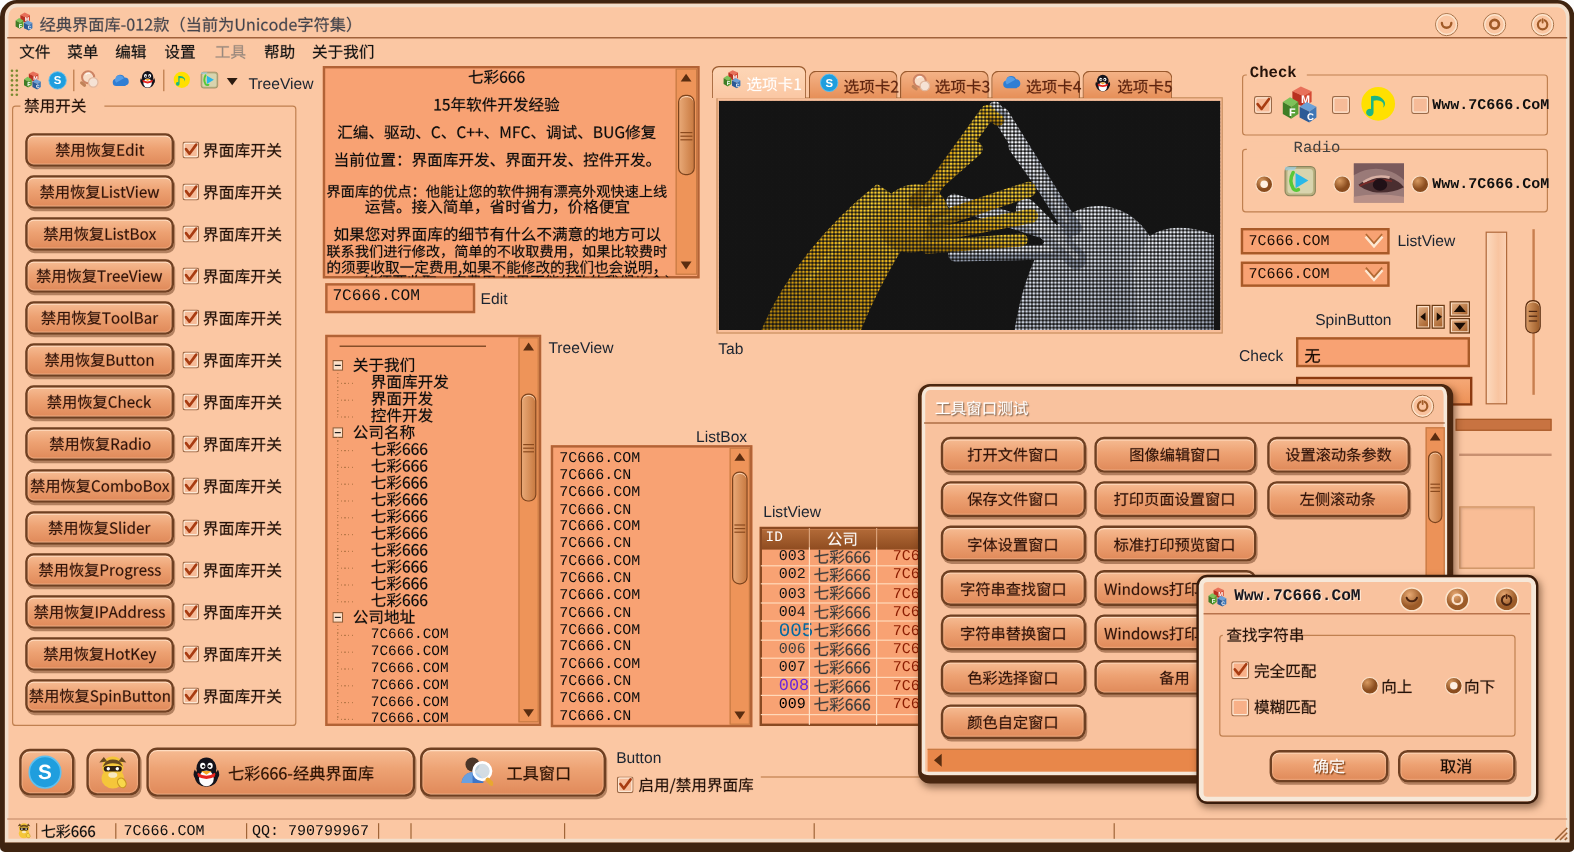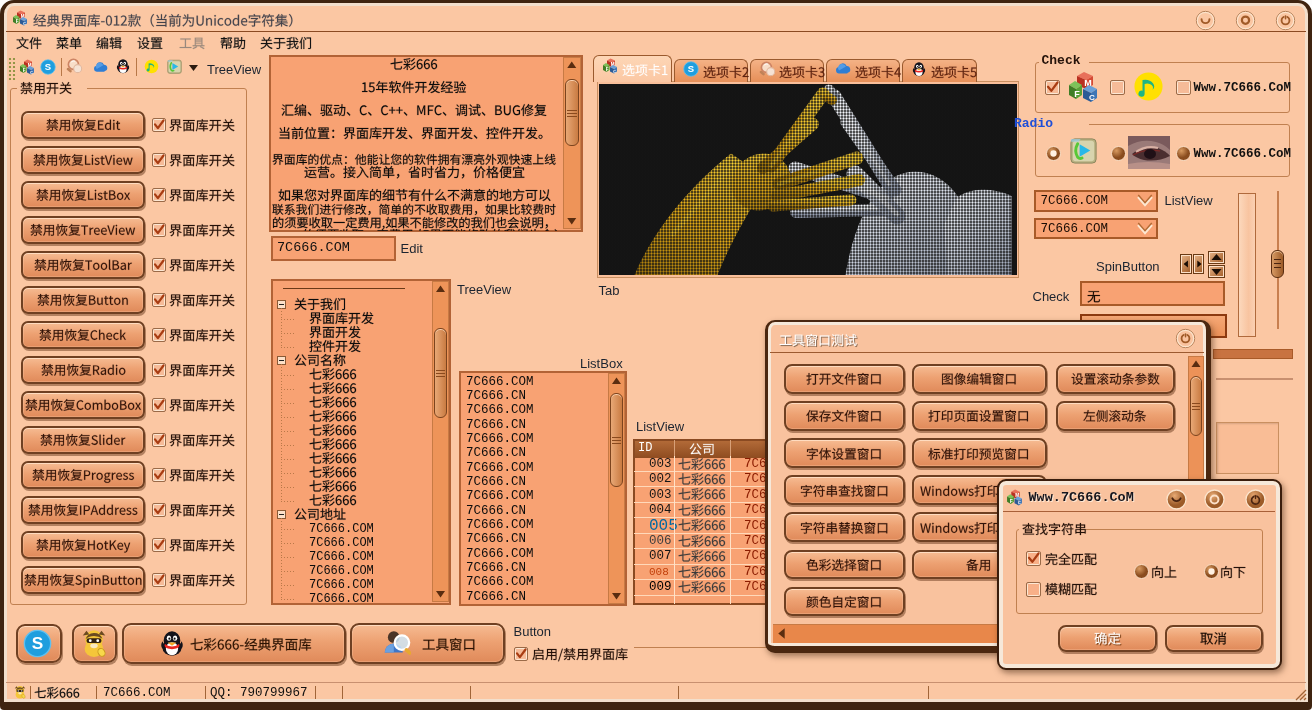--- a/index.html
+++ b/index.html
@@ -1606,21 +1606,21 @@
       <use href="#s18" fill="#3c3c3c" stroke="#3c3c3c" stroke-width="0.18"></use>
     </svg>
     <div class="lbl mono" style="left:744px;top:535.0px;font-size:12.5px;color:#8b1c00">7C66</div>
     <div style="position:absolute;left:634px;top:563.6500000000001px;width:164px;height:1px;background:#ffd9ba"></div>
     <div class="lbl mono" style="left:649px;top:550.4px;font-size:12.5px;color:#161616">007</div>
     <svg style="position:absolute;left:678.2px;top:548.2px;overflow:visible" width="47.6" height="17.0" viewBox="0 -13 47.6 17">
       <use href="#s18" fill="#3c3c3c" stroke="#3c3c3c" stroke-width="0.18"></use>
     </svg>
     <div class="lbl mono" style="left:744px;top:550.4px;font-size:12.5px;color:#8b1c00">7C66</div>
     <div style="position:absolute;left:634px;top:579.1px;width:164px;height:1px;background:#ffd9ba"></div>
-    <div class="lbl mono" style="left:649px;top:565.9px;font-size:11px;color:#c2410c">008</div>
+    <div class="lbl mono" style="left:649px;top:565.9px;font-size:14px;color:#6d28d9">008</div>
     <svg style="position:absolute;left:678.2px;top:563.6px;overflow:visible" width="47.6" height="17.0" viewBox="0 -13 47.6 17">
       <use href="#s18" fill="#3c3c3c" stroke="#3c3c3c" stroke-width="0.18"></use>
     </svg>
     <div class="lbl mono" style="left:744px;top:565.9px;font-size:12.5px;color:#8b1c00">7C66</div>
     <div style="position:absolute;left:634px;top:594.5500000000001px;width:164px;height:1px;background:#ffd9ba"></div>
     <div class="lbl mono" style="left:649px;top:581.3px;font-size:12.5px;color:#000000">009</div>
     <svg style="position:absolute;left:678.2px;top:579.1px;overflow:visible" width="47.6" height="17.0" viewBox="0 -13 47.6 17">
       <use href="#s18" fill="#3c3c3c" stroke="#3c3c3c" stroke-width="0.18"></use>
     </svg>
     <div class="lbl mono" style="left:744px;top:581.3px;font-size:12.5px;color:#8b1c00">7C66</div>
@@ -1656,21 +1656,21 @@
       <circle cx="16" cy="16" r="14.5" fill="#ffe000"></circle>
       <path d="M12 23.5 a3.2 3.2 0 1 1 -2.2 -3.1 l0 -11 q7 -1.5 11 3.5 q2.5 3.4 -0.5 6.5 q1.5 -4.5 -3 -6 q-2.6 -0.8 -5.3 0 z" fill="#1db584"></path>
     </svg>
     <svg style="position:absolute;left:1176px;top:80px" width="15" height="15" viewBox="0 0 15 15">
       <rect x="0.5" y="0.5" width="14" height="14" rx="1.5" fill="#f6bb98" stroke="#9a6a48" stroke-width="1"></rect>
       <rect x="1.5" y="1.5" width="12" height="12" rx="1" fill="none" stroke="#fde8d4" stroke-width="1"></rect>
     </svg>
     <div class="lbl mono" style="left:1193.5px;top:82px;font-size:12.5px;font-weight:bold;color:#101010">Www.7C666.CoM</div>
     <div style="position:absolute;left:1034.5px;top:124px;width:255.5px;height:53px;border:1px solid #c08050;border-radius:3px"></div>
     <div style="position:absolute;left:1039px;top:117.5px;width:50px;height:13px;background:#fbc7a3"></div>
-    <div class="lbl mono" style="left:1014px;top:117px;font-size:13px;font-weight:bold;color:#1d4ed8">Radio</div>
+    <div class="lbl mono" style="left:1078px;top:117px;font-size:13px;font-weight:normal;color:#404040">Radio</div>
     <svg style="position:absolute;left:1046.0px;top:146.0px" width="15.0" height="15.0" viewBox="0 0 15.0 15.0">
       <defs>
         <radialGradient id="rg1053.5153.5" cx="35%" cy="30%">
           <stop offset="0%" stop-color="#d89a60"></stop>
           <stop offset="100%" stop-color="#8a4c1e"></stop>
         </radialGradient>
       </defs>
       <circle cx="7.5" cy="7.5" r="7.0" fill="url(#rg1053.5153.5)" stroke="#fce0c8" stroke-width="1"></circle>
       <circle cx="7.5" cy="7.5" r="3.15" fill="#fff0e2"></circle>
     </svg>

